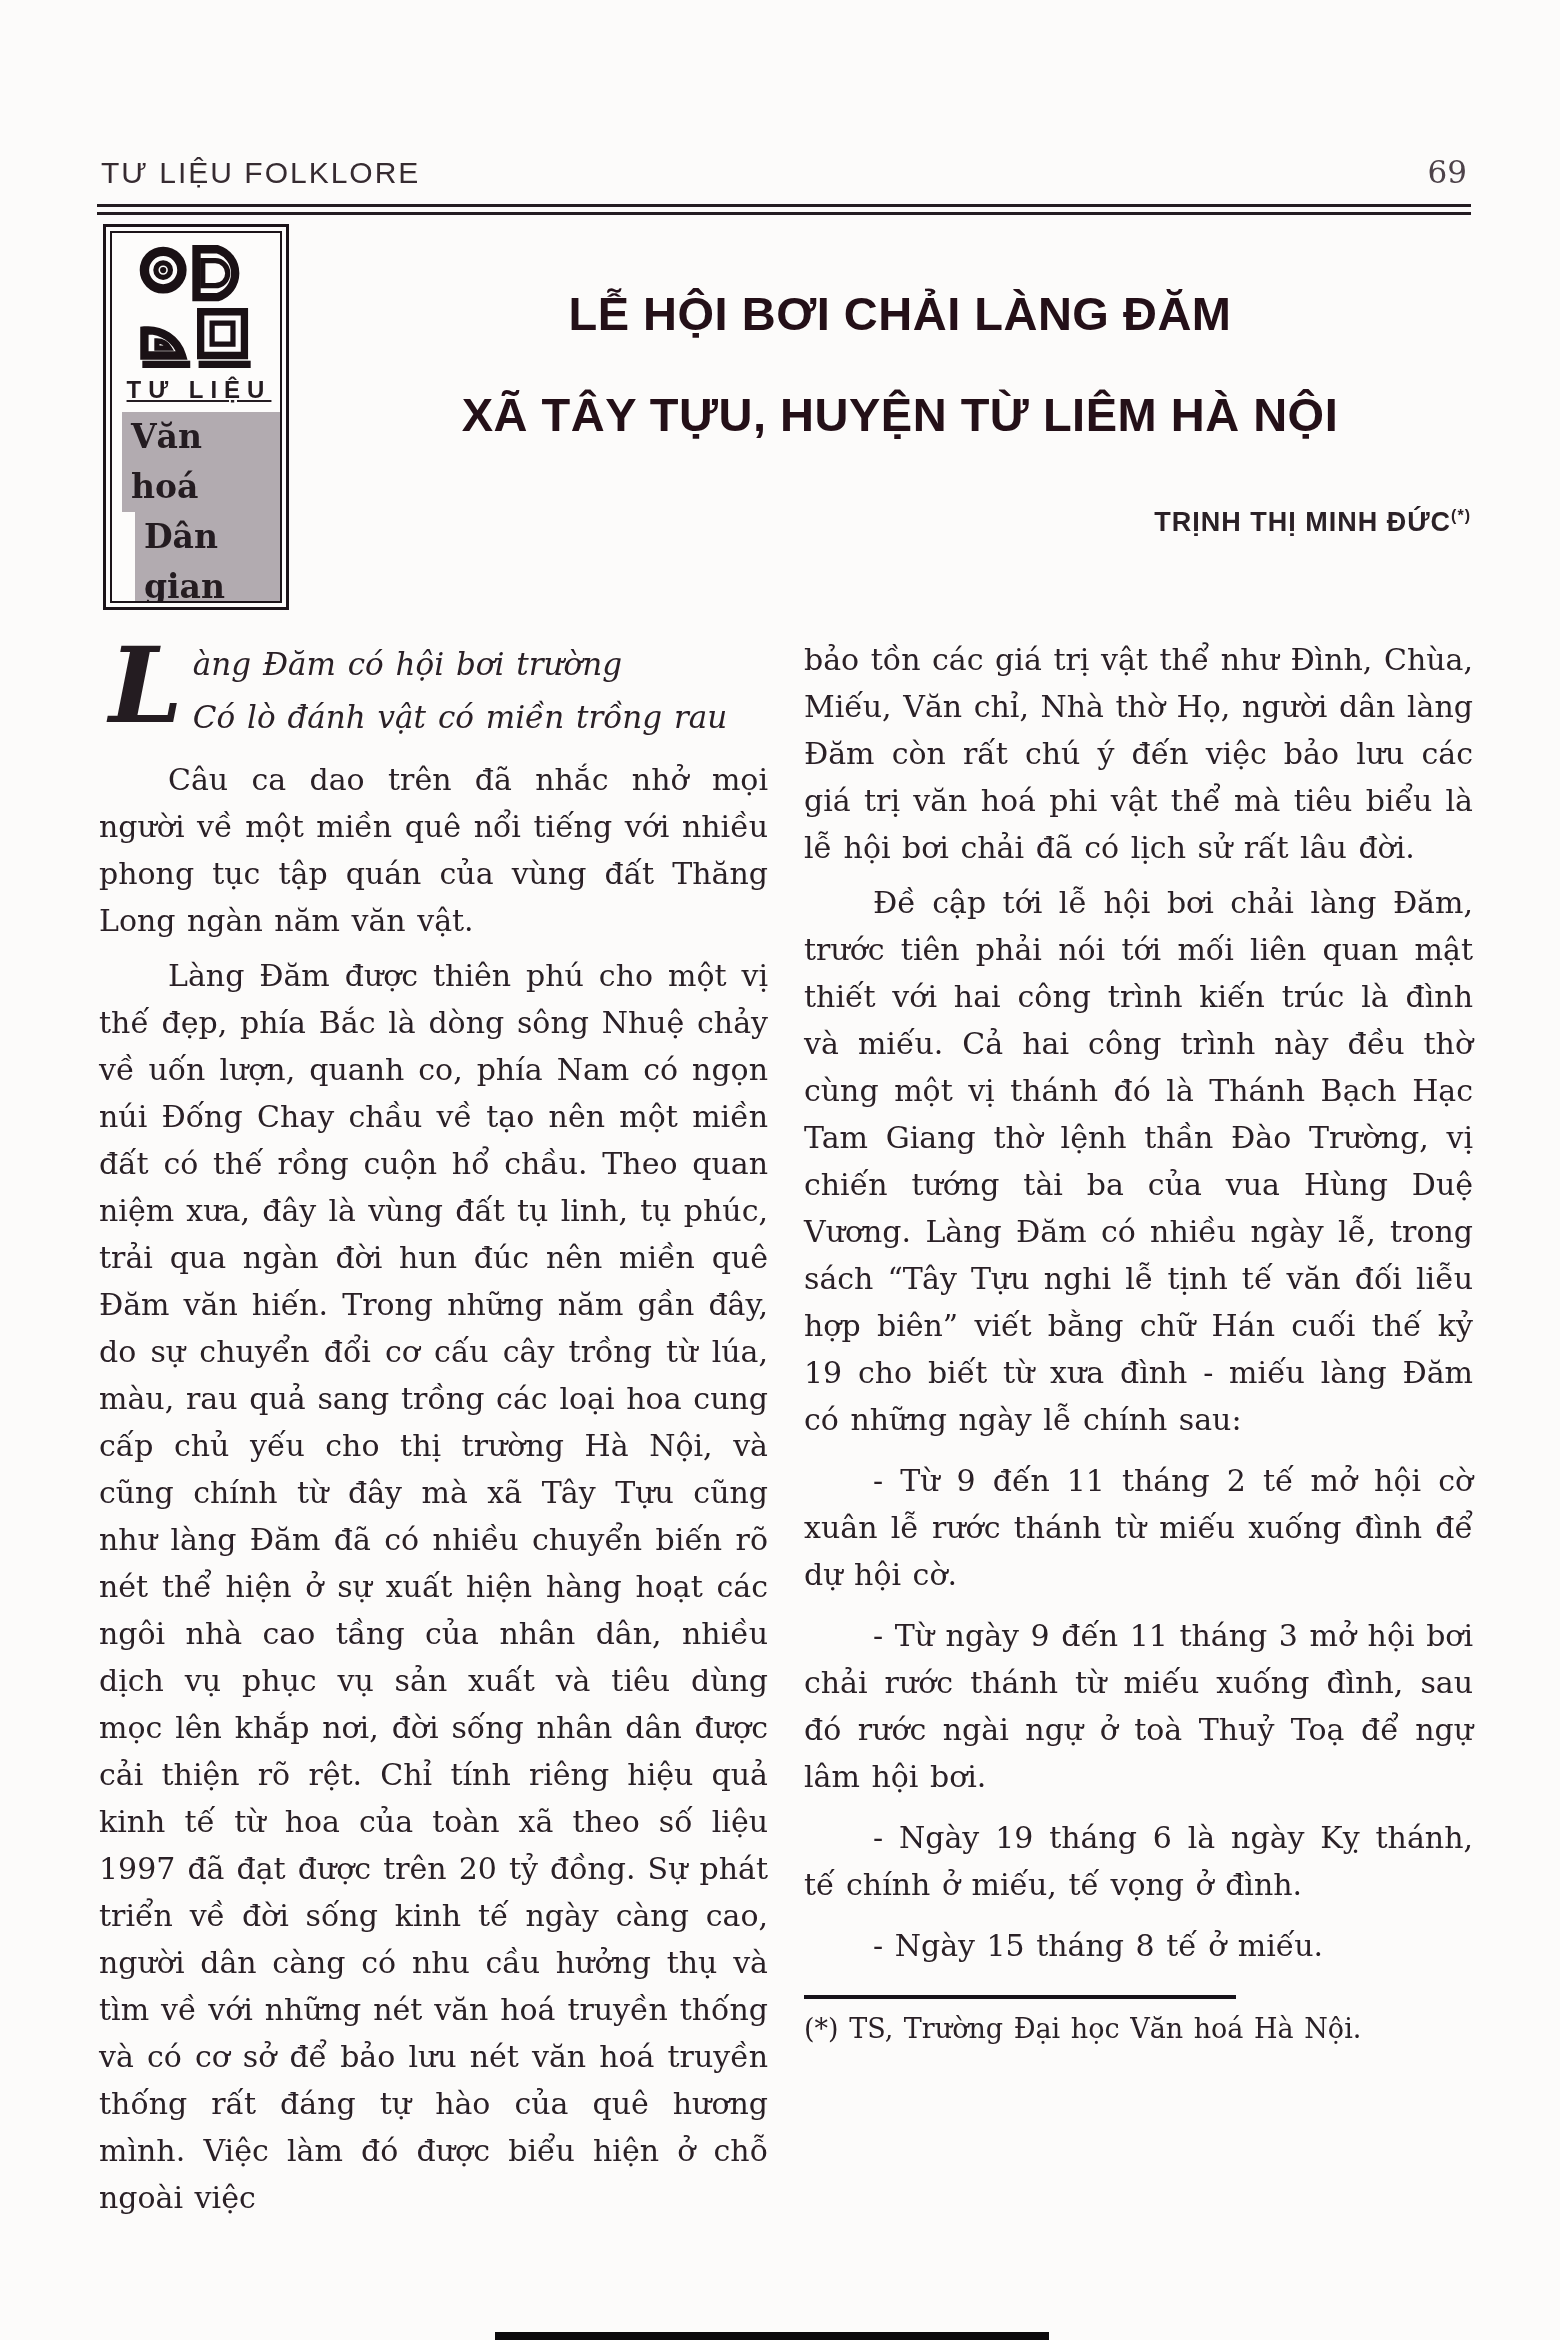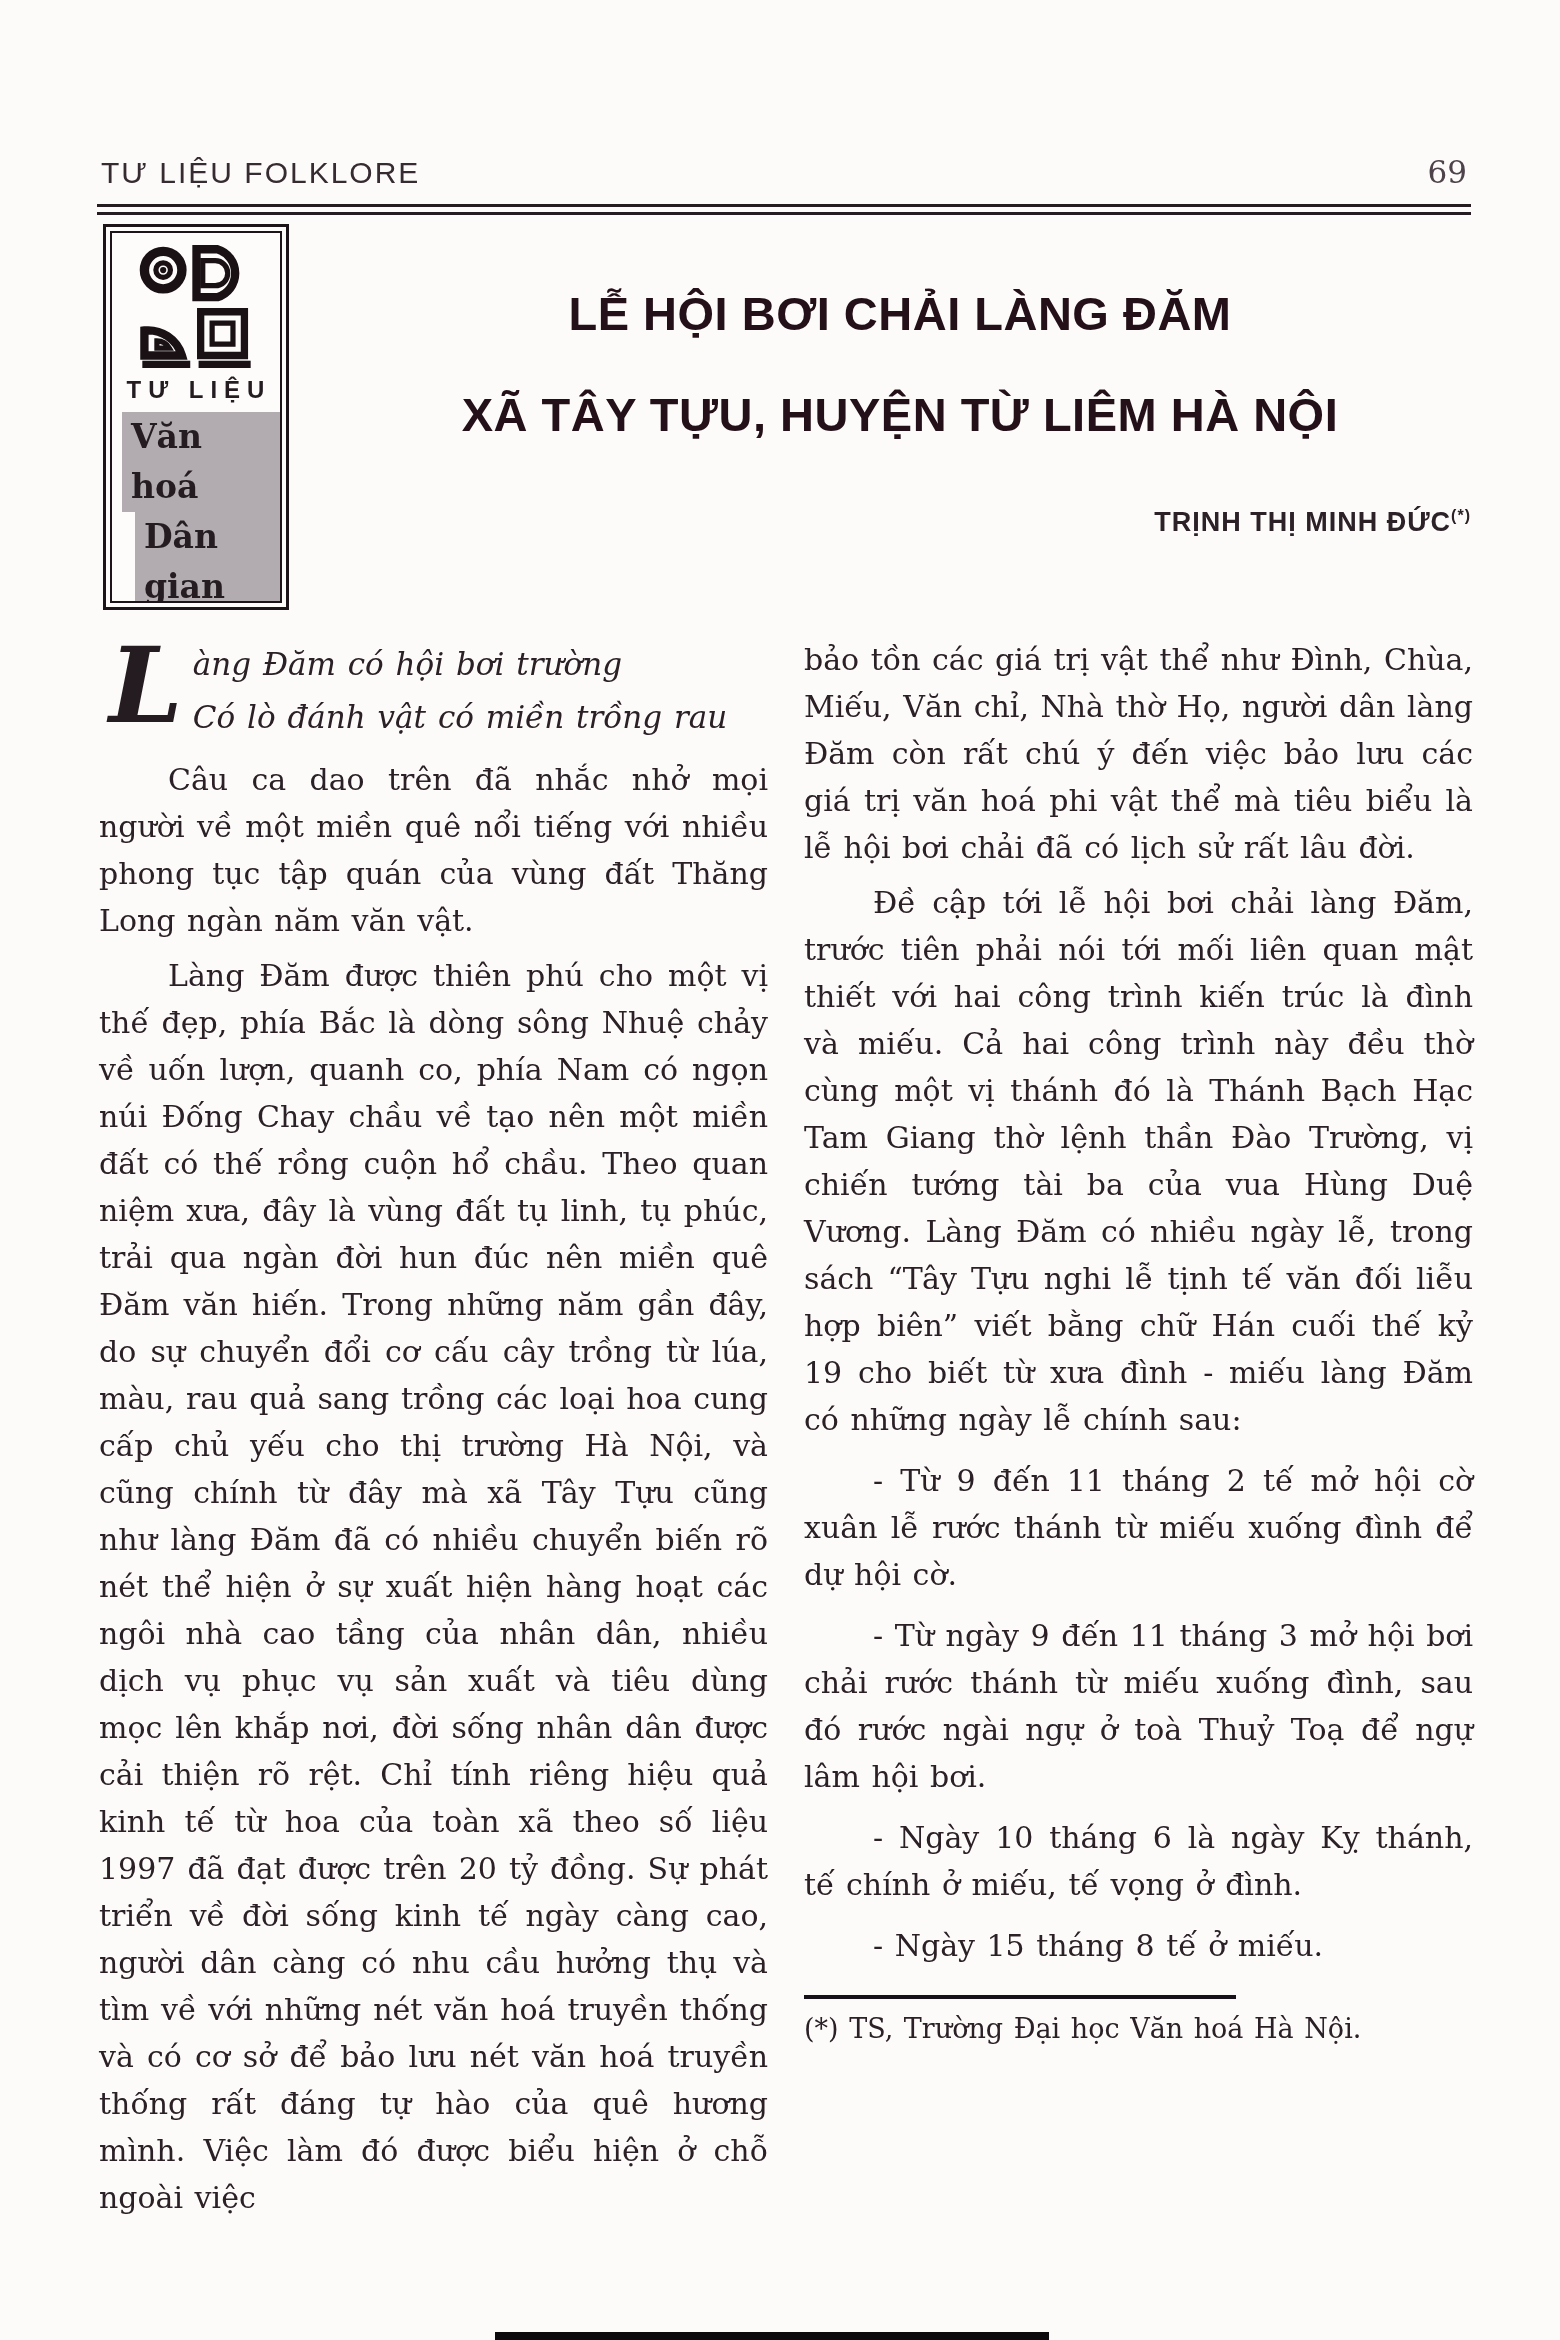--- a/index.html
+++ b/index.html
@@ -24,21 +24,21 @@
 
   
   .logo-box {
     position:absolute; top:224px; left:103px; width:186px; height:386px;
     border:3px solid #1c1419; padding:4px; box-sizing:border-box; background:#fdfcfb;
   }
   .logo-box-inner { border:2px solid #1c1419; height:100%; box-sizing:border-box; padding-top:8px; overflow:hidden; }
   .logo-svg { display:block; margin:2px auto 0; }
   .logo-top-label {
     text-align:center; font-family:"Liberation Sans", sans-serif; font-weight:bold;
-    font-size:24px; letter-spacing:7px; color:#241c21; margin:8px 0 0 6px; white-space:nowrap;
+    font-size:24px; letter-spacing:7px; color:#241c21; margin:8px 0 0 6px; white-space:nowrap;text-decoration:underline;
   }
   .logo-script { margin-top:8px; font-weight:bold; font-size:33px; line-height:50px; color:#241c21; }
   .strip { background:#b2abb0; display:inline-block; padding:0 10px 0 9px; }
   .logo-script-line1 { margin-left:10px; }
   .logo-script-line2 { margin-left:23px; }
   .logo-script-line2 .strip { padding-right:22px; }
 
   
   .title-block {
     position:absolute; top:289px; left:327px; width:1146px; text-align:center;
@@ -136,21 +136,21 @@
       </div>
       <p>Câu ca dao trên đã nhắc nhở mọi người về một miền quê nổi tiếng với nhiều phong tục tập quán của vùng đất Thăng Long ngàn năm văn vật.</p>
       <p class="para-gap">Làng Đăm được thiên phú cho một vị thế đẹp, phía Bắc là dòng sông Nhuệ chảy về uốn lượn, quanh co, phía Nam có ngọn núi Đống Chay chầu về tạo nên một miền đất có thế rồng cuộn hổ chầu. Theo quan niệm xưa, đây là vùng đất tụ linh, tụ phúc, trải qua ngàn đời hun đúc nên miền quê Đăm văn hiến. Trong những năm gần đây, do sự chuyển đổi cơ cấu cây trồng từ lúa, màu, rau quả sang trồng các loại hoa cung cấp chủ yếu cho thị trường Hà Nội, và cũng chính từ đây mà xã Tây Tựu cũng như làng Đăm đã có nhiều chuyển biến rõ nét thể hiện ở sự xuất hiện hàng hoạt các ngôi nhà cao tầng của nhân dân, nhiều dịch vụ phục vụ sản xuất và tiêu dùng mọc lên khắp nơi, đời sống nhân dân được cải thiện rõ rệt. Chỉ tính riêng hiệu quả kinh tế từ hoa của toàn xã theo số liệu 1997 đã đạt được trên 20 tỷ đồng. Sự phát triển về đời sống kinh tế ngày càng cao, người dân càng có nhu cầu hưởng thụ và tìm về với những nét văn hoá truyền thống và có cơ sở để bảo lưu nét văn hoá truyền thống rất đáng tự hào của quê hương mình. Việc làm đó được biểu hiện ở chỗ ngoài việc</p>
     </div>
 
     <div class="col">
       <p class="no-indent">bảo tồn các giá trị vật thể như Đình, Chùa, Miếu, Văn chỉ, Nhà thờ Họ, người dân làng Đăm còn rất chú ý đến việc bảo lưu các giá trị văn hoá phi vật thể mà tiêu biểu là lễ hội bơi chải đã có lịch sử rất lâu đời.</p>
       <p class="para-gap">Đề cập tới lễ hội bơi chải làng Đăm, trước tiên phải nói tới mối liên quan mật thiết với hai công trình kiến trúc là đình và miếu. Cả hai công trình này đều thờ cùng một vị thánh đó là Thánh Bạch Hạc Tam Giang thờ lệnh thần Đào Trường, vị chiến tướng tài ba của vua Hùng Duệ Vương. Làng Đăm có nhiều ngày lễ, trong sách “Tây Tựu nghi lễ tịnh tế văn đối liễu hợp biên” viết bằng chữ Hán cuối thế kỷ 19 cho biết từ xưa đình - miếu làng Đăm có những ngày lễ chính sau:</p>
       <p class="list-item">- Từ 9 đến 11 tháng 2 tế mở hội cờ xuân lễ rước thánh từ miếu xuống đình để dự hội cờ.</p>
       <p class="list-item">- Từ ngày 9 đến 11 tháng 3 mở hội bơi chải rước thánh từ miếu xuống đình, sau đó rước ngài ngự ở toà Thuỷ Toạ để ngự lâm hội bơi.</p>
-      <p class="list-item">- Ngày 10 tháng 6 là ngày Kỵ thánh, tế chính ở miếu, tế vọng ở đình.</p>
+      <p class="list-item">- Ngày 19 tháng 6 là ngày Kỵ thánh, tế chính ở miếu, tế vọng ở đình.</p>
       <p class="list-item">- Ngày 15 tháng 8 tế ở miếu.</p>
       <div class="footnote">
         <div class="footnote-rule"></div>
         <p class="footnote-text">(*) TS, Trường Đại học Văn hoá Hà Nội.</p>
       </div>
     </div>
   </div>
 
   <div class="bottom-bar"></div>
 </div>

